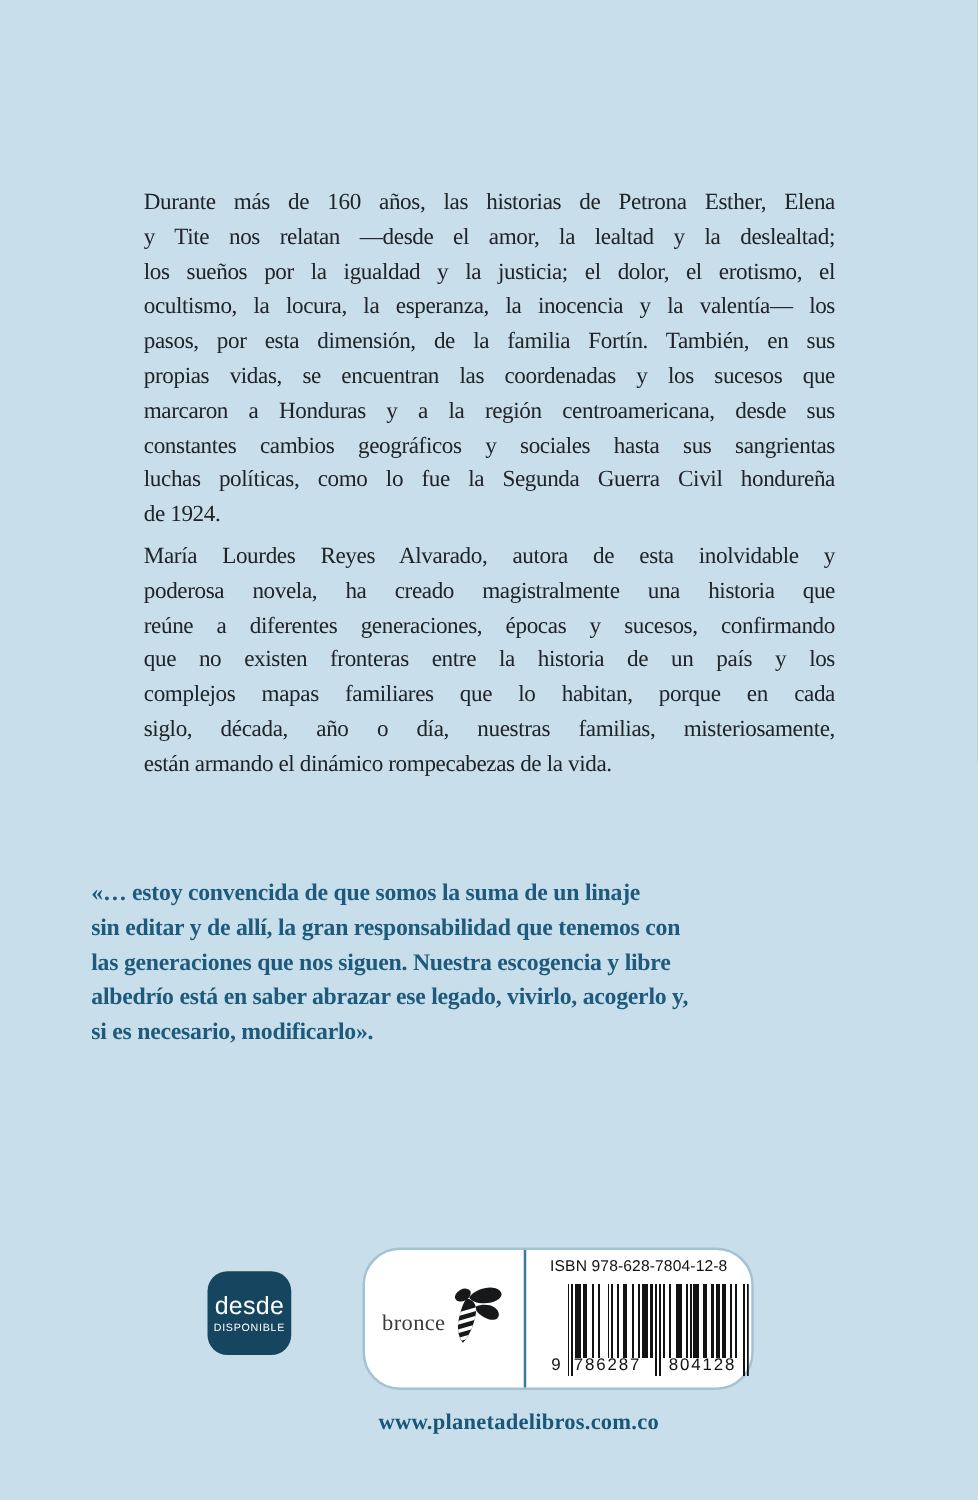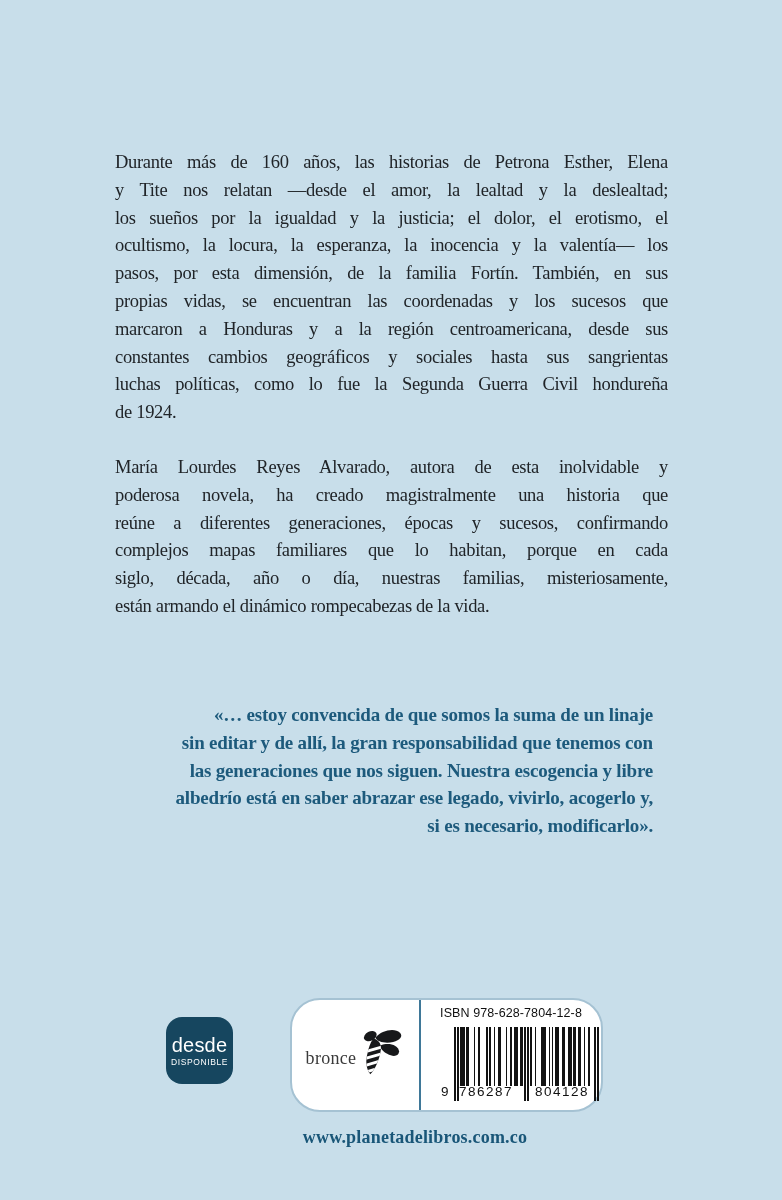--- a/index.html
+++ b/index.html
@@ -17,27 +17,27 @@
     position:relative;
     width:782px;height:1200px;
     background:var(--background);
     overflow:hidden;
     font-family:"Liberation Serif", serif;
     color:var(--body-text);
   }
   
   .para{position:absolute;left:115px;width:553px;font-size:18.5px;line-height:27.8px;letter-spacing:-0.3px;}
   .p1{top:149px;}
-  .p2{top:454px;}
+  .p2{top:432px;}
   .para .jline{text-align:justify;text-align-last:justify;white-space:normal;}
   .para .jline:last-child{text-align-last:left;}
   
   .quote{position:absolute;left:73px;width:580px;top:701px;
     font-size:19px;line-height:27.8px;font-weight:600;color:var(--quote-blue);letter-spacing:-0.2px;}
-  .quote .qline{text-align:right;}
+  .quote .qline{text-align:left;}
   
   .ebook{position:absolute;left:166px;top:1017px;width:67px;height:67px;
     background:var(--badge-navy);border-radius:16px;color:#fff;
     display:flex;flex-direction:column;align-items:center;justify-content:center;
     font-family:"Liberation Sans", sans-serif;}
   .ebook-title{font-size:20px;line-height:21px;letter-spacing:0.2px;}
   .ebook-sub{font-size:8.5px;letter-spacing:0.6px;margin-top:1px;}
   
   .panel{position:absolute;left:290px;top:998px;width:313px;height:114px;box-sizing:border-box;
     background:#ffffff;border:2px solid var(--panel-border);border-radius:30px;}
@@ -76,20 +76,21 @@
       <div class="jline">marcaron a Honduras y a la región centroamericana, desde sus</div>
       <div class="jline">constantes cambios geográficos y sociales hasta sus sangrientas</div>
       <div class="jline">luchas políticas, como lo fue la Segunda Guerra Civil hondureña</div>
       <div class="jline">de 1924.</div>
     </section>
 
   <section class="para p2">
       <div class="jline">María Lourdes Reyes Alvarado, autora de esta inolvidable y</div>
       <div class="jline">poderosa novela, ha creado magistralmente una historia que</div>
       <div class="jline">reúne a diferentes generaciones, épocas y sucesos, confirmando</div>
+      <div class="jline">que no existen fronteras entre la historia de un país y los</div>
       <div class="jline">complejos mapas familiares que lo habitan, porque en cada</div>
       <div class="jline">siglo, década, año o día, nuestras familias, misteriosamente,</div>
       <div class="jline">están armando el dinámico rompecabezas de la vida.</div>
     </section>
 
   <section class="quote">
       <div class="qline">«… estoy convencida de que somos la suma de un linaje</div>
       <div class="qline">sin editar y de allí, la gran responsabilidad que tenemos con</div>
       <div class="qline">las generaciones que nos siguen. Nuestra escogencia y libre</div>
       <div class="qline">albedrío está en saber abrazar ese legado, vivirlo, acogerlo y,</div>

